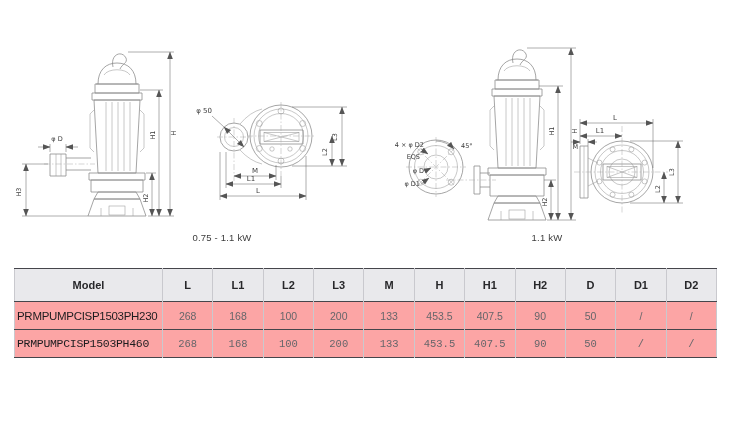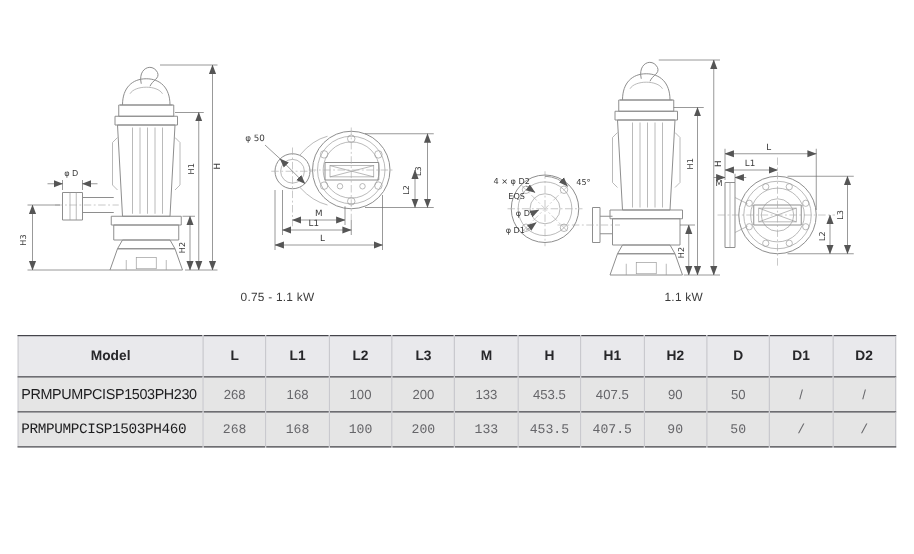--- a/index.html
+++ b/index.html
@@ -13,21 +13,21 @@
   .lbl{font-family:"DejaVu Sans",sans-serif;font-size:7px;fill:#3a3a3a;}
   .lbl65{font-size:6.5px;}
   .cap{font-family:"Liberation Sans",sans-serif;font-size:9.5px;fill:#3c3c3c;letter-spacing:.2px;}
   table.spec{border-collapse:collapse;table-layout:fixed;width:703px;margin:10px 12px 0 14px;
              border-left:1px solid #c9c9ce;border-right:1px solid #c9c9ce;}
   table.spec tr{border-top:1.5px solid #45454b;}
   table.spec tr.last{border-bottom:1.5px solid #45454b;font-family:Liberation Mono, monospace;}
   table.spec th,table.spec td{border-left:1px solid #c9c9ce;padding:0 3px;}
   table.spec th:first-child,table.spec td:first-child{border-left:none;}
   table.spec th{background:#e9e9ec;height:32px;font-size:11px;font-weight:bold;color:#27272a;text-align:center;}
-  table.spec td{height:27px;font-size:10.5px;color:#66666a;text-align:center;background:#e5e5e5;}
+  table.spec td{height:27px;font-size:10.5px;color:#66666a;text-align:center;background:#fca5a5;}
   table.spec td.model{font-size:11.5px;color:#1d1d1f;text-align:left;letter-spacing:-0.3px;padding-left:2px;white-space:nowrap;overflow:hidden;}
 </style>
 </head>
 <body>
 
 <div class="page">
 
 <svg width="731" height="258" viewBox="0 0 731 258">
   <defs>
     <marker id="arr" viewBox="0 0 10 10" refX="9.5" refY="5" markerWidth="7.5" markerHeight="7.5" markerUnits="userSpaceOnUse" orient="auto-start-reverse">

